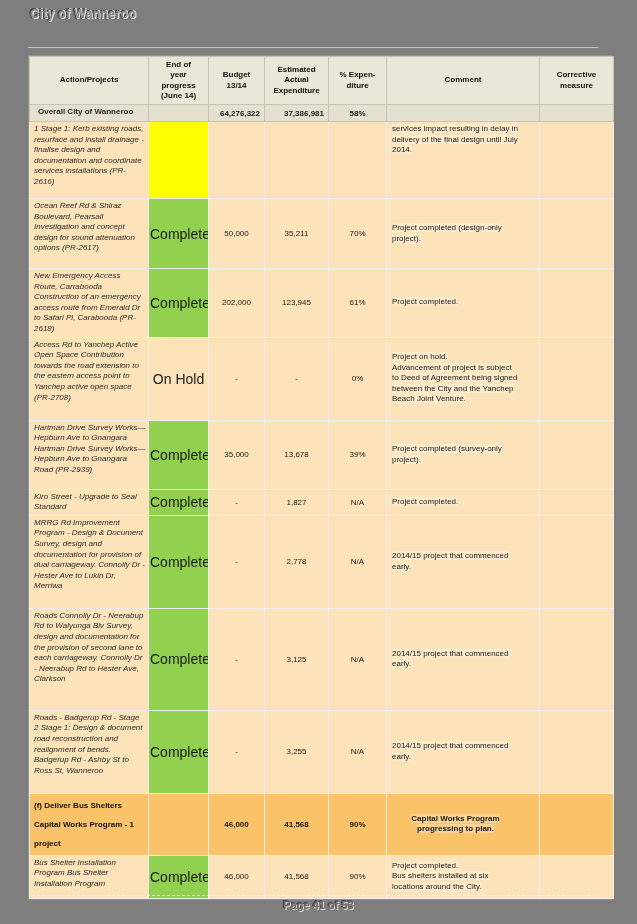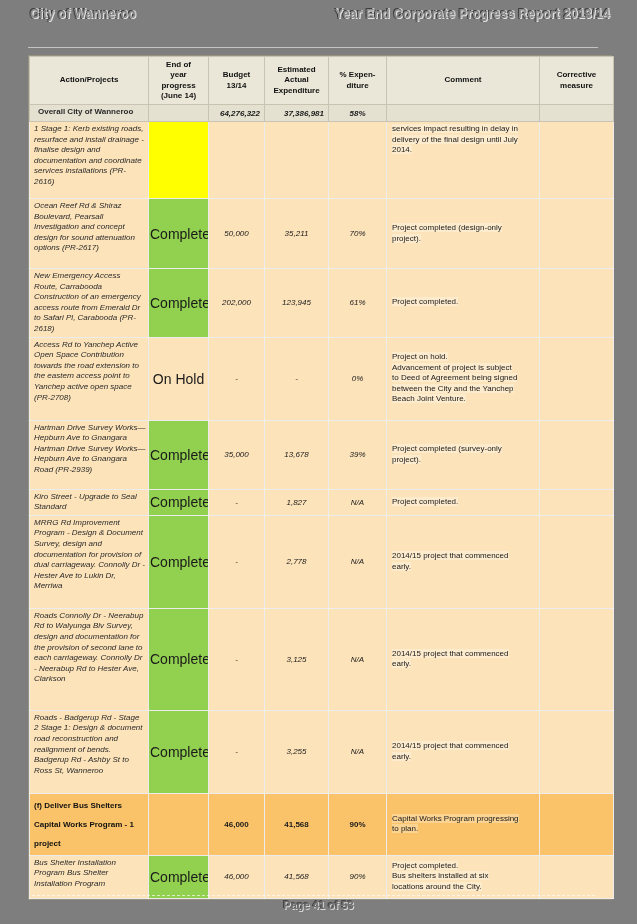--- a/index.html
+++ b/index.html
@@ -28,44 +28,43 @@
   tr.overall-row td.project-cell { text-align:left; padding-left:8px; font-style:normal;margin-top:11px; }
   tr.overall-row td.num { text-align:right; padding-right:4px; }
   tr.overall-row td.pct { text-align:center; }
 
   tbody td { background:#FCE3BA; }
   td.project-cell {
     font-style:italic; text-align:left; vertical-align:top;
     padding:2px 2px 2px 4px; line-height:10.6px; color:#2a2a2a;
   }
   td.status-cell { text-align:center; font-size:14px; padding:1px; }
-  td.num, td.pct { text-align:center; font-style:italic; }
+  td.num, td.pct { text-align:center; }
   td.comment-cell { text-align:left; padding:2px 20px 2px 5px; line-height:10.6px; white-space:pre-line; }
   td.comment-cell.vtop { vertical-align:top; }
   .hl { background:rgba(255,255,255,.28); }
 
   tr.section-row td { background:#FAC369; font-weight:bold; font-style:normal; }
   tr.section-row td.project-cell { font-style:normal; line-height:19px; color:#111; }
   tr.section-row td.num, tr.section-row td.pct { font-style:normal; }
-  tr.section-row td.comment-cell { font-weight:normal; }
+  tr.section-row td.comment-cell { font-weight:bold;text-align:center; }
 
   
   .footer-rule { position:absolute; top:895px; left:32px; width:563px; border-top:1px dashed rgba(255,255,255,.65); }
   .footer-text {
     position:absolute; top:899px; left:0; width:637px; text-align:center;
     font-size:11px; font-weight:bold; color:#6e6e6e;
     text-shadow: 1px 1px 0 #d8d8d8, -1px -1px 0 #454545;
   }
 </style>
 </head>
 <body>
 
 <div class="top-banner">
   <span class="banner-text">City of Wanneroo</span>
-  <span class="banner-text">Year End Corporate Progress Report 2013/14</span>
 </div>
 <div class="top-rule"></div>
 
 <div class="report-table-wrap">
 <table>
   <colgroup>
     <col style="width:119px">
         <col style="width:60px">
         <col style="width:56px">
     <col style="width:64px">

